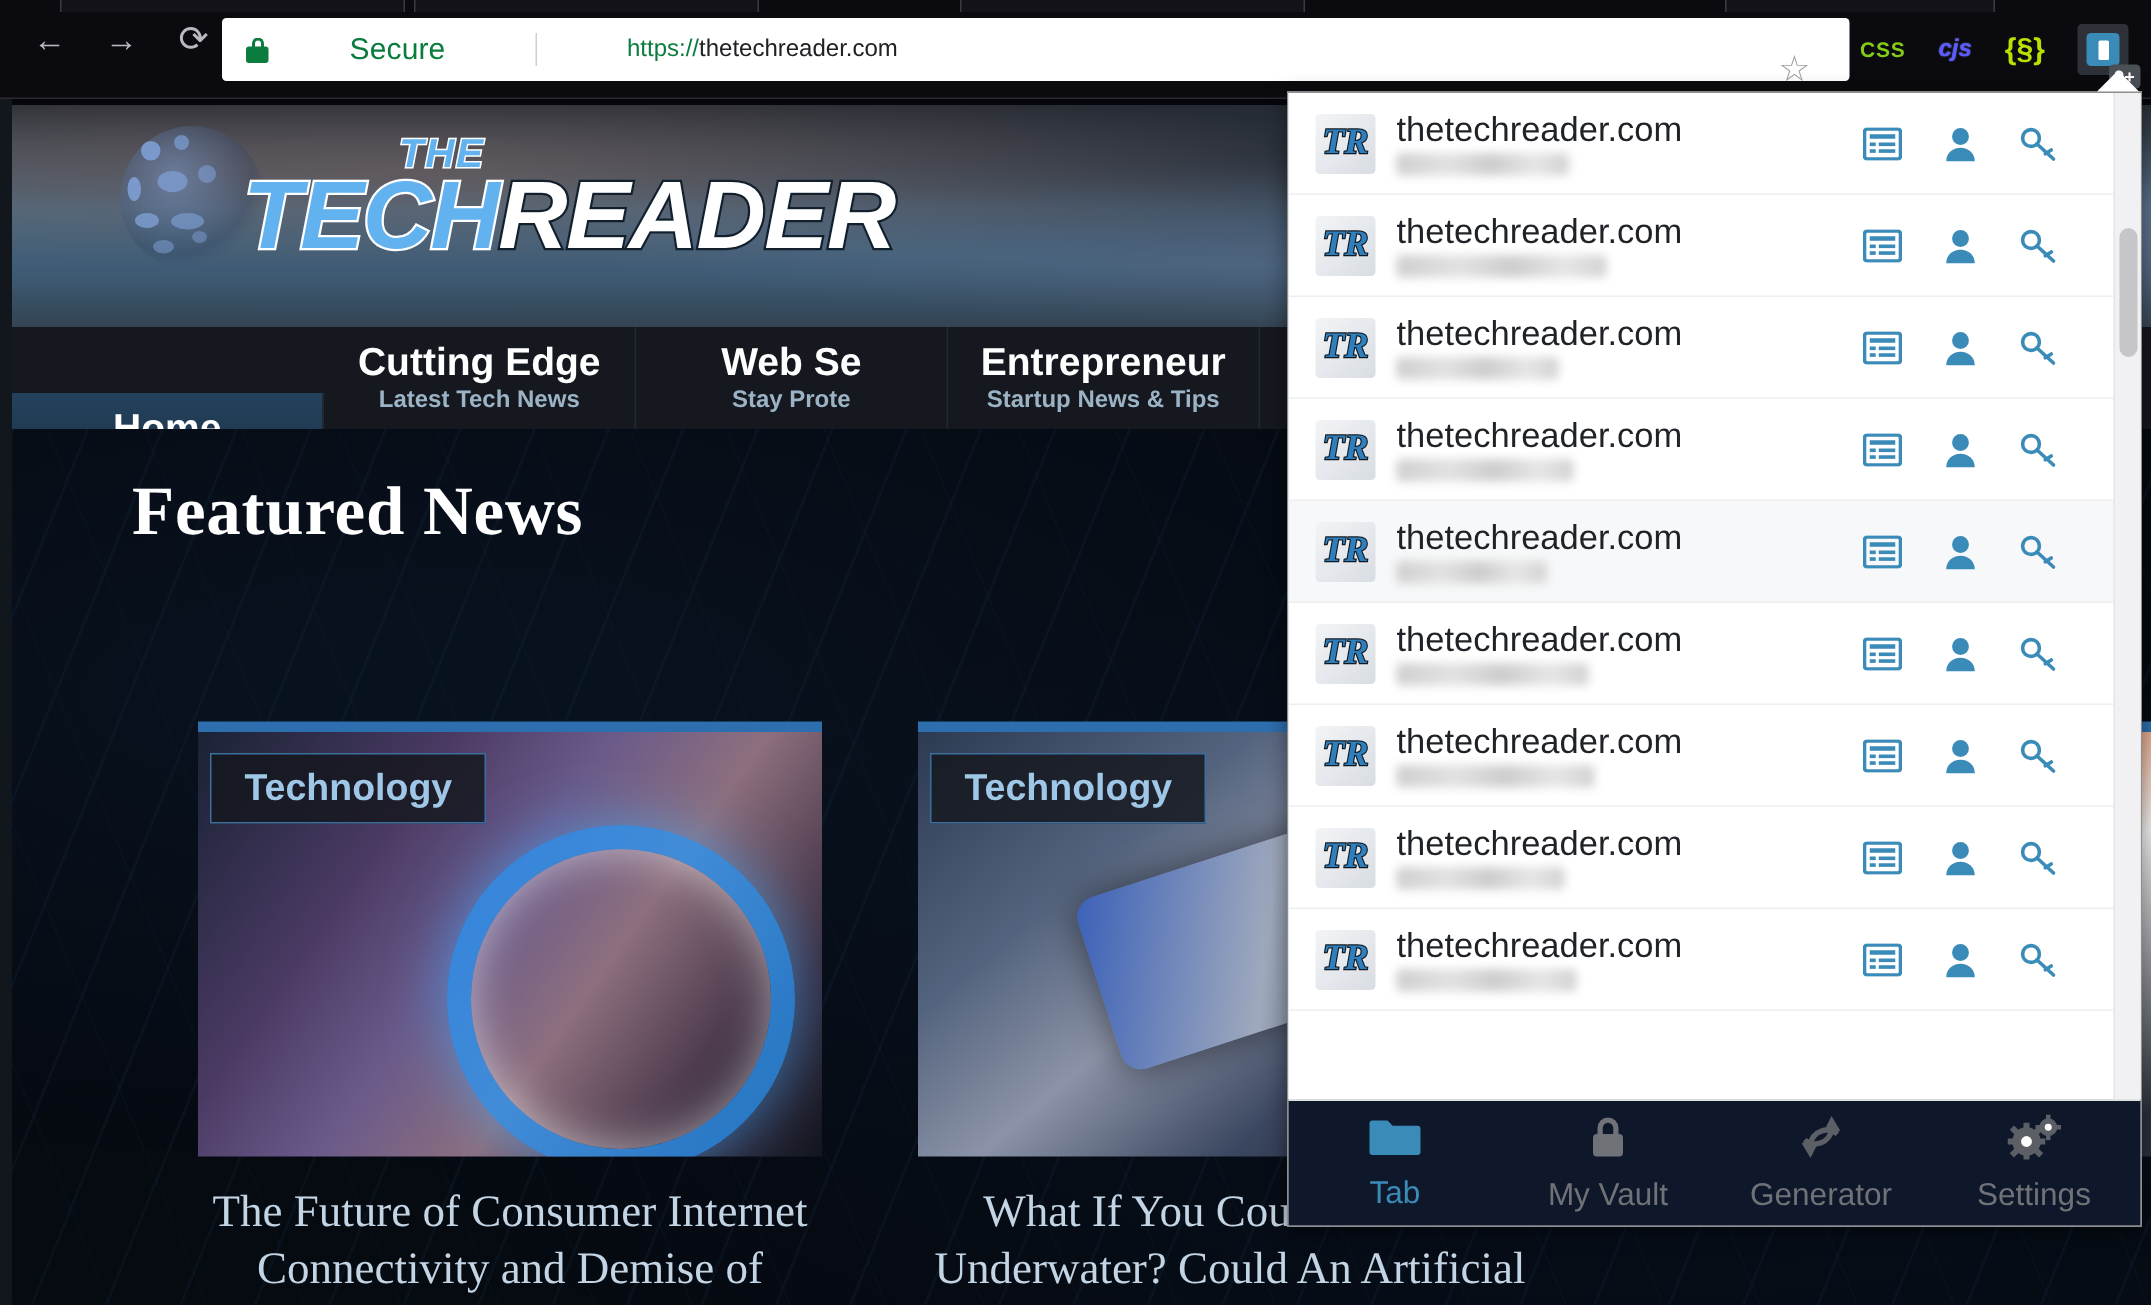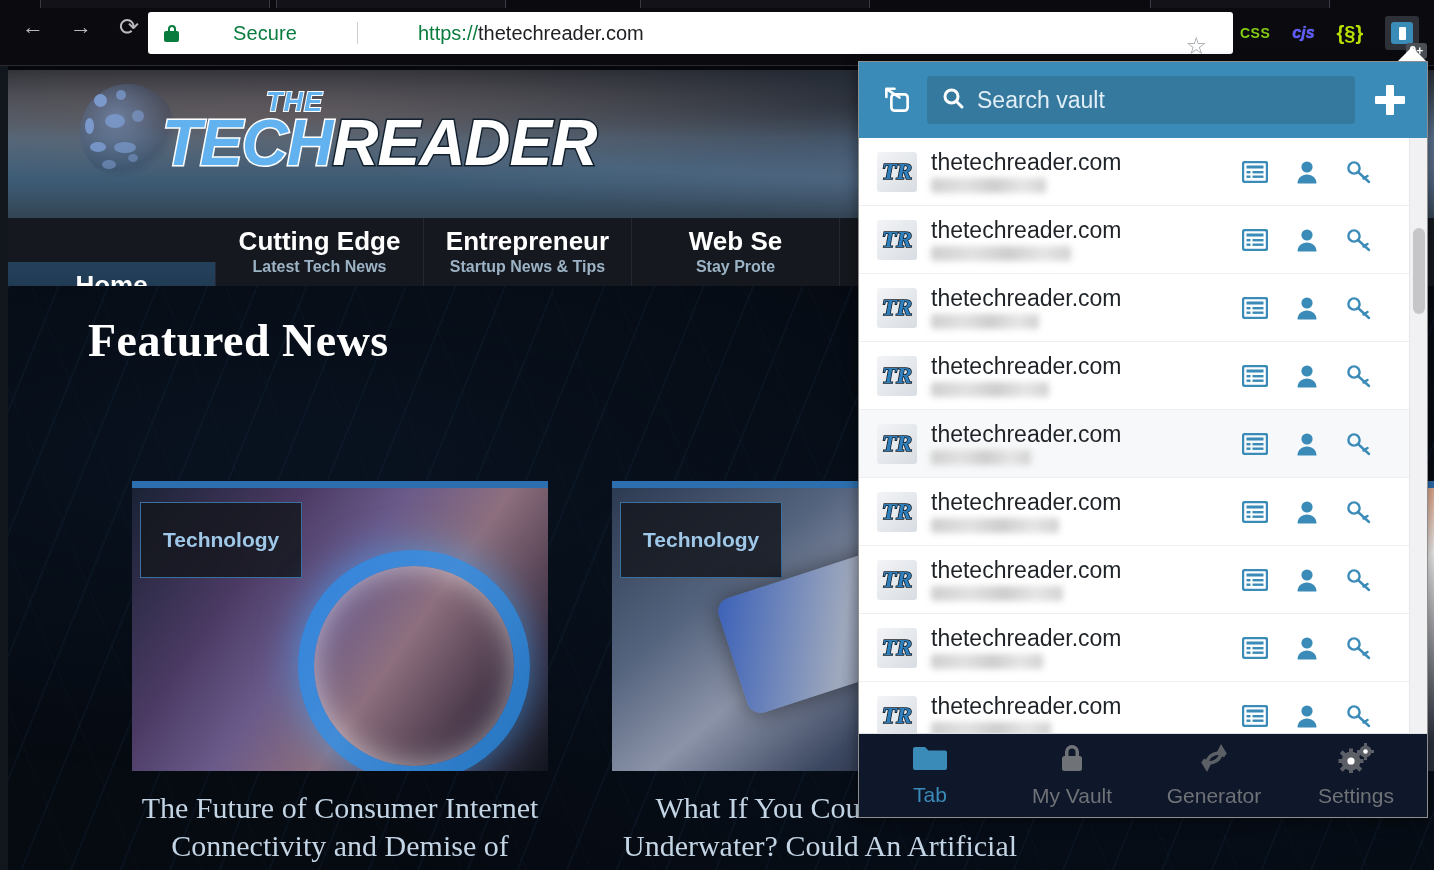--- a/index.html
+++ b/index.html
@@ -17,21 +17,21 @@
     justify-content:center; font-size:22px; line-height:1; cursor:default; }
   #omnibox{ position:absolute; left:148px; top:12px; width:1085px; height:42px;
     background:#fff; border-radius:3px; display:flex; align-items:center; padding:0 12px;gap:46px; }
   #lock-icon{ width:15px; height:17px; position:relative; margin-left:4px; margin-right:8px; }
   #lock-icon .body{ position:absolute; bottom:0; left:0; width:15px; height:11px;
     background:#0a7c3e; border-radius:2px; }
   #lock-icon .shackle{ position:absolute; top:0; left:3.5px; width:8px; height:8px;
     border:2.5px solid #0a7c3e; border-bottom:none; border-radius:5px 5px 0 0; }
   #secure-label{ color:#0a7c3e; font-size:20px; letter-spacing:.1px; }
   #omni-divider{ width:1px; height:22px; background:#cfcfcf; margin:0 14px; }
-  #url-text{ font-size:20px; color:#202124; white-space:nowrap; }
+  #url-text{ font-size:16px; color:#202124; white-space:nowrap; }
   #url-text .scheme{ color:#0a7c3e; }
   #star-icon{ position:absolute; right:26px; top:20px; font-size:24px; color:#9aa0a6; }
   #ext-icons{ position:absolute; left:1240px; top:16px; display:flex; align-items:center; gap:22px; }
   #ext-css{ font-size:14px; font-weight:bold; color:#84cc16; letter-spacing:.5px; }
   #ext-cjs{ font-size:16px; font-weight:bold; color:#5a5aff; font-style:italic;
     text-shadow:0 0 1px #8888ff; }
   #ext-tm{ font-size:20px; color:#b8e000; font-weight:bold; }
   #ext-bw{ position:relative; width:34px; height:34px; background:#2e3238; border-radius:3px;
     display:flex; align-items:center; justify-content:center; }
   #ext-bw .shield{ width:22px; height:22px; background:#3b8bb9; border-radius:3px;
@@ -92,21 +92,21 @@
   #thumb-1{ background:linear-gradient(125deg,#1a2235 0%,#4a3a63 28%,#6a5a8a 45%,#8d6f7e 62%,#3a2c3e 85%,#12161f 100%); }
   #thumb-1::after{ content:""; position:absolute; left:40%; top:22%; width:200px; height:200px;
     border-radius:50%; border:16px solid rgba(40,150,245,.75);
     box-shadow:0 0 40px rgba(60,170,255,.6), inset 0 0 30px rgba(255,255,255,.55); }
   #thumb-2{ background:linear-gradient(140deg,#2c3a52 0%,#55647e 30%,#8b93a8 50%,#3b4760 72%,#141a26 100%); }
   #thumb-2::after{ content:""; position:absolute; left:28%; top:28%; width:210px; height:120px;
     background:linear-gradient(115deg,#3a60b8,#9fa9bd 55%,#4a5266);
     transform:rotate(-18deg); border-radius:14px; box-shadow:0 0 24px rgba(0,0,0,.5); }
   #thumb-3{ background:linear-gradient(135deg,#1a1f2a 0%,#d15a1e 38%,#f2f2f2 58%,#2a2f3a 85%); }
   .badge{ position:absolute; left:8px; top:14px; background:rgba(20,22,28,.82);
-    border:1px solid #3a6f9e; padding:25px 22px; color:#9fc7e8; font-weight:bold; font-size:21px; }
+    border:1px solid #3a6f9e; padding:8px 22px; color:#9fc7e8; font-weight:bold; font-size:25px; }
   .card-title{ margin-top:18px; text-align:center; color:#c3d4e4; font-size:30px; line-height:1.26;
     font-family:"Liberation Serif", serif; }
 
   
   #popup-arrow{ position:absolute; left:1398px; top:47px; width:0; height:0; z-index:40;
     border-left:14px solid transparent; border-right:14px solid transparent;
     border-bottom:14px solid #ffffff; }
   #popup{ position:absolute; left:858px; top:61px; width:570px; height:757px; z-index:30;
     background:#fff; border:1px solid #8e8e8e;
     box-shadow:0 3px 14px rgba(0,0,0,.45); display:flex; flex-direction:column; }
@@ -186,26 +186,26 @@
   <div id="nav">
     <div class="nav-item active">
       <div class="nav-title">Home</div>
       <div class="nav-sub">Featured News</div>
     </div>
     <div class="nav-item">
       <div class="nav-title">Cutting Edge</div>
       <div class="nav-sub">Latest Tech News</div>
     </div>
     <div class="nav-item">
+      <div class="nav-title">Web Se</div>
+      <div class="nav-sub">Stay Prote</div>
+    </div>
+    <div class="nav-item">
       <div class="nav-title">Entrepreneur</div>
       <div class="nav-sub">Startup News &amp; Tips</div>
-    </div>
-    <div class="nav-item">
-      <div class="nav-title">Web Se</div>
-      <div class="nav-sub">Stay Prote</div>
     </div>
   </div>
 
   <div id="content">
     <div id="featured-title">Featured News</div>
 
     <div class="card" id="card-1">
       <div class="thumb" id="thumb-1">
         <div class="badge">Technology</div>
       </div>
@@ -260,41 +260,20 @@
           <i></i>
         </div>
       <div id="ext-badge">9+</div>
     </div>
   </div>
 </div>
 
 <div id="popup-arrow"></div>
 <div id="popup">
 
-  <div id="popup-header">
-    <div id="popout-btn">
-      <svg width="30" height="30" viewBox="0 0 24 24" fill="none" stroke="#ffffff" stroke-width="2.1" stroke-linecap="round" stroke-linejoin="round">
-        <rect x="7.5" y="7.5" width="13" height="13" rx="2.5"></rect>
-        <line x1="14" y1="10" x2="4" y2="3.5"></line>
-        <polyline points="3.5,9.5 3.5,3 10,3"></polyline>
-      </svg>
-    </div>
-
-    <div id="search-wrap">
-      <span id="search-icon">
-        <svg width="24" height="24" viewBox="0 0 24 24" fill="none" stroke="#ffffff" stroke-width="3" stroke-linecap="round">
-          <circle cx="10.5" cy="10.5" r="6.5"></circle>
-            <line x1="15.5" y1="15.5" x2="21" y2="21"></line>
-        </svg>
-      </span>
-      <input id="search-input" type="text" placeholder="Search vault" style="">
-    </div>
-
-    <div id="add-btn"></div>
-  </div>
 
   <div id="vault-list">
 
     <div class="vault-row">
       <div class="site-icon">
           <span>TR</span>
         </div>
       <div class="row-text">
         <div class="row-domain">thetechreader.com</div>
         <div class="row-user"></div>

